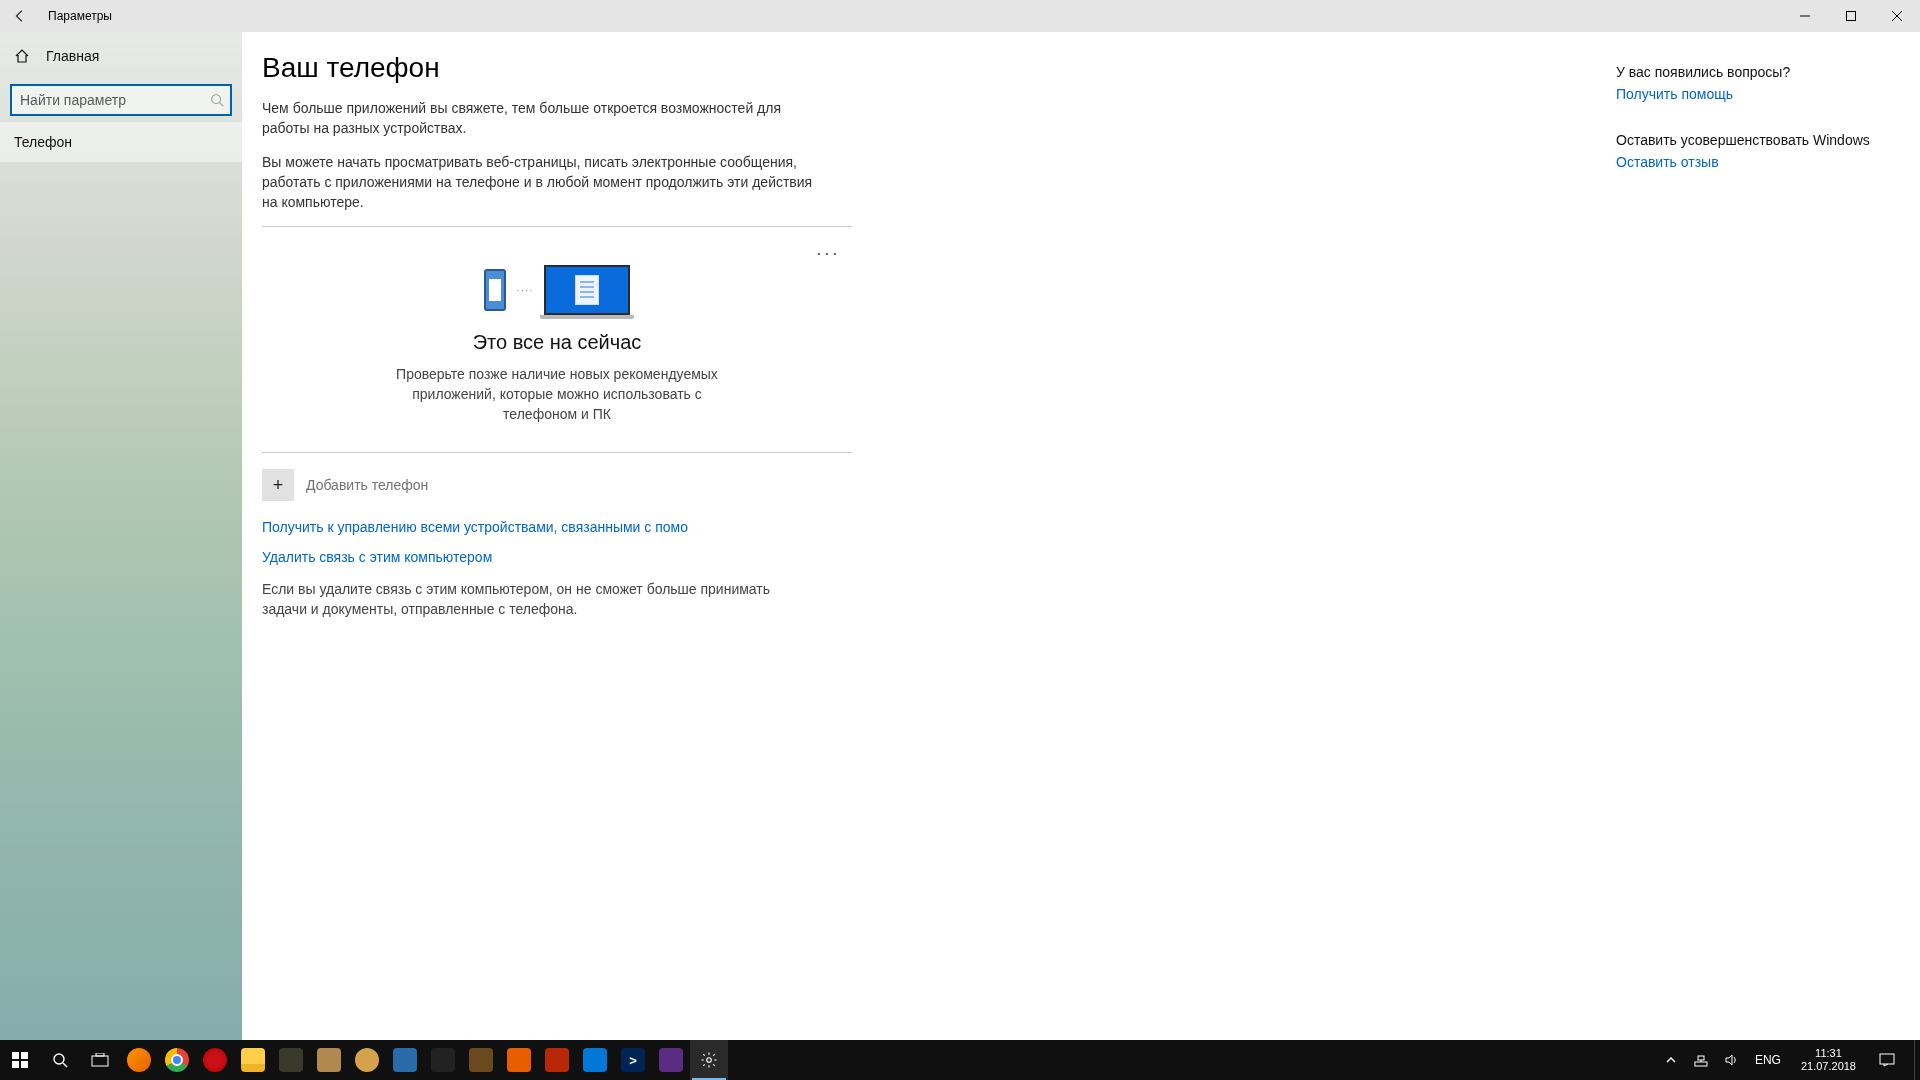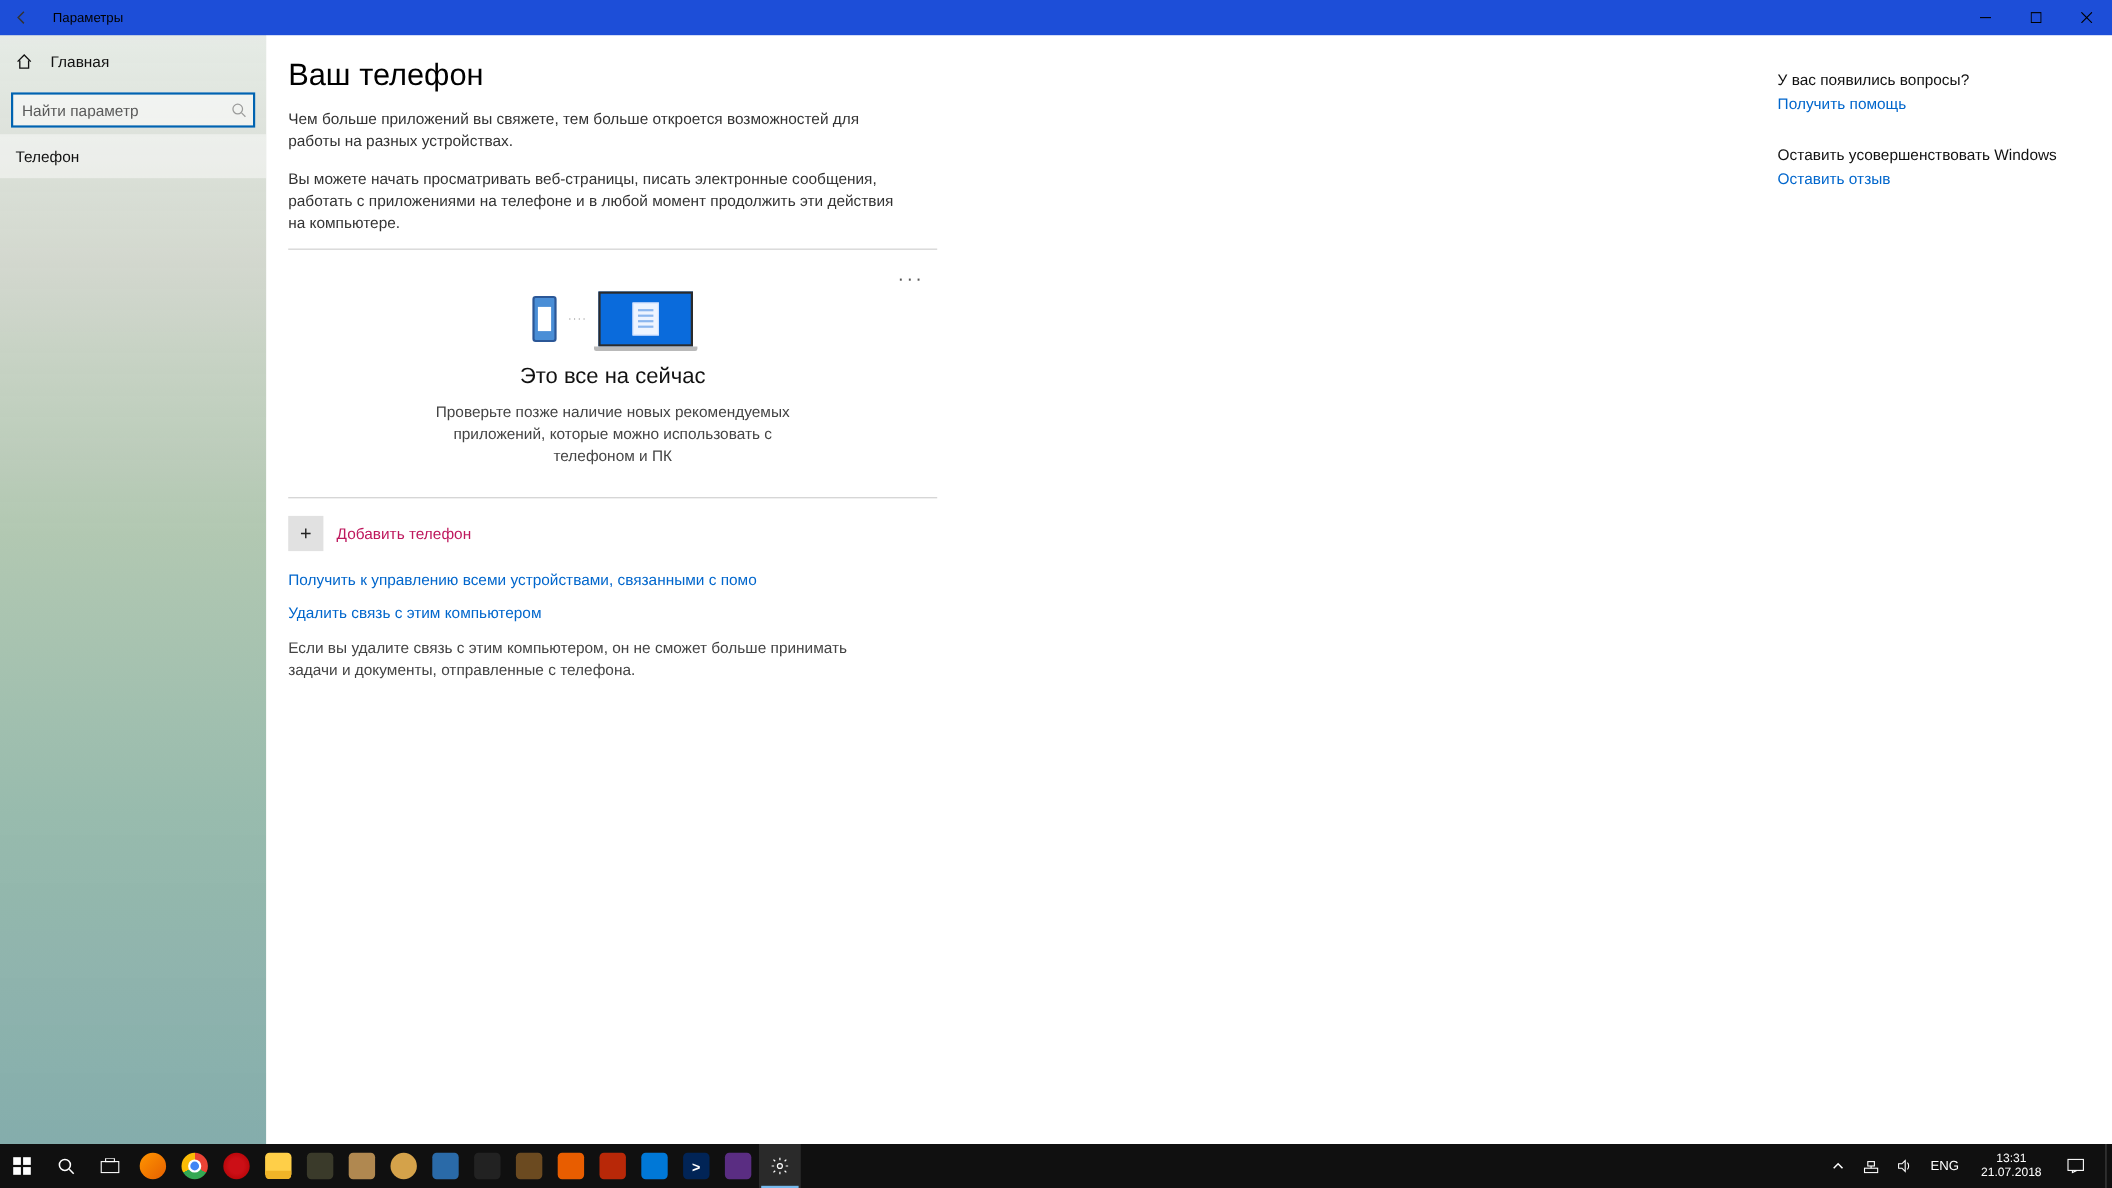--- a/index.html
+++ b/index.html
@@ -3,21 +3,21 @@
 <meta charset="utf-8">
 <style>
   * { margin: 0; padding: 0; box-sizing: border-box; font-family: "Segoe UI", Tahoma, sans-serif; }
   html, body { width: 1920px; height: 1080px; overflow: hidden; background: #fff; }
 
   
   .titlebar {
     height: 32px;
     display: flex;
     justify-content: space-between;
-    background: #1d4ed8;
+    background: #e5e5e5;
     position: relative;
     z-index: 2;
   }
   .titlebar-left { display: flex; align-items: center; height: 100%; }
   .back-btn {
     width: 40px; height: 32px; display: flex; align-items: center; justify-content: center;
   }
   .back-btn svg { width: 14px; height: 14px; }
   .title { font-size: 12px; color: #000; padding-left: 8px; }
   .win-controls { display: flex; height: 100%; }
@@ -135,21 +135,21 @@
   .doc::before{ content:""; position:absolute; left:4px; right:4px; top:5px; height:2px; background:#8bb6ef; box-shadow:0 5px 0 #8bb6ef, 0 10px 0 #8bb6ef, 0 15px 0 #8bb6ef;}
   .card-title { text-align:center; font-size: 20px; font-weight:400; color:#111; margin-bottom:10px;}
   .card-sub { text-align:center; font-size: 14px; color:#444; line-height:20px; max-width: 340px; margin: 0 auto;}
 
   h2.section { font-size: 20px; font-weight: 400; margin: 18px 0 12px; color:#111;}
   .add-row { display:flex; align-items:center; gap:12px; margin-bottom: 18px;}
   .plus-box {
     width: 32px; height: 32px; background:#e1e1e1; display:flex; align-items:center; justify-content:center;
     font-size: 18px; color:#222;
   }
-  .add-label { font-size: 14px; color:#be185d; }
+  .add-label { font-size: 14px; color:#737373; }
   .link { color:#0066cc; font-size:14px; display:block; margin-bottom: 14px; cursor:pointer; max-width:560px;}
   .note { font-size:14px; color:#444; line-height:20px; max-width:520px;}
 
   
   .right-col { margin-left:auto; width: 280px; padding-top: 12px;}
   .right-heading { font-size: 14px; color:#111; margin-bottom: 6px;}
   .right-link { color:#0066cc; font-size: 14px; display:block; margin-bottom: 30px; cursor:pointer;}
 
   
   .taskbar {
@@ -374,21 +374,21 @@
         </svg>
     </div>
     <div class="tray-btn">
       <svg width="14" height="14" viewBox="0 0 14 14">
           <path d="M2 5v4h3l3 3V2L5 5H2z" stroke="#fff" fill="none"></path>
           <path d="M10 4c1.5 1.5 1.5 4.5 0 6" stroke="#fff" fill="none"></path>
         </svg>
     </div>
     <div class="lang">ENG</div>
     <div class="clock">
-      <div>13:31</div>
+      <div>11:31</div>
       <div>21.07.2018</div>
     </div>
     <div class="tray-btn" style="width:34px">
       <svg width="16" height="14" viewBox="0 0 16 14">
           <rect x="1" y="1" width="14" height="10" stroke="#fff" fill="none"></rect>
           <path d="M5 11 L5 13 L9 11" stroke="#fff" fill="none"></path>
         </svg>
     </div>
     <div class="show-desktop"></div>
   </div>

